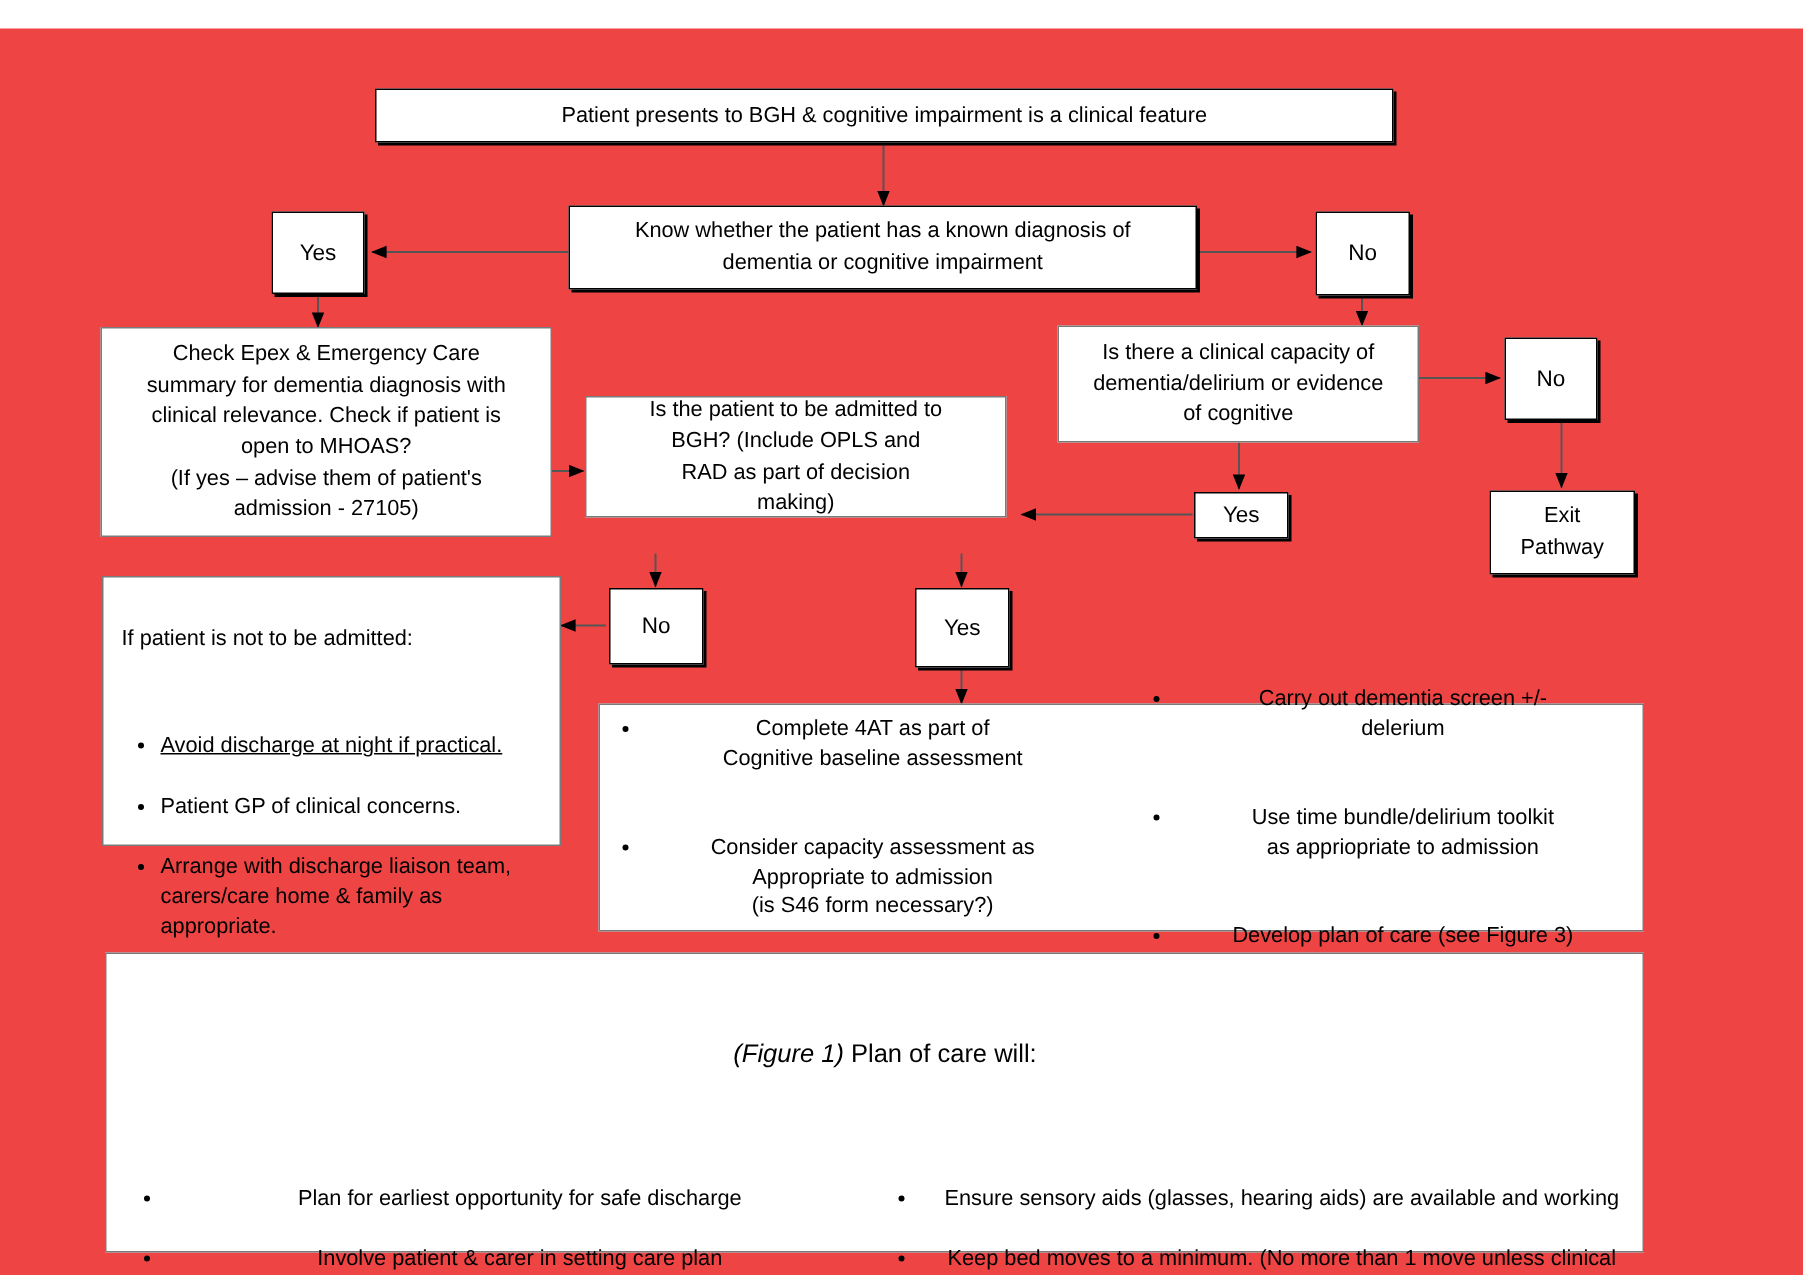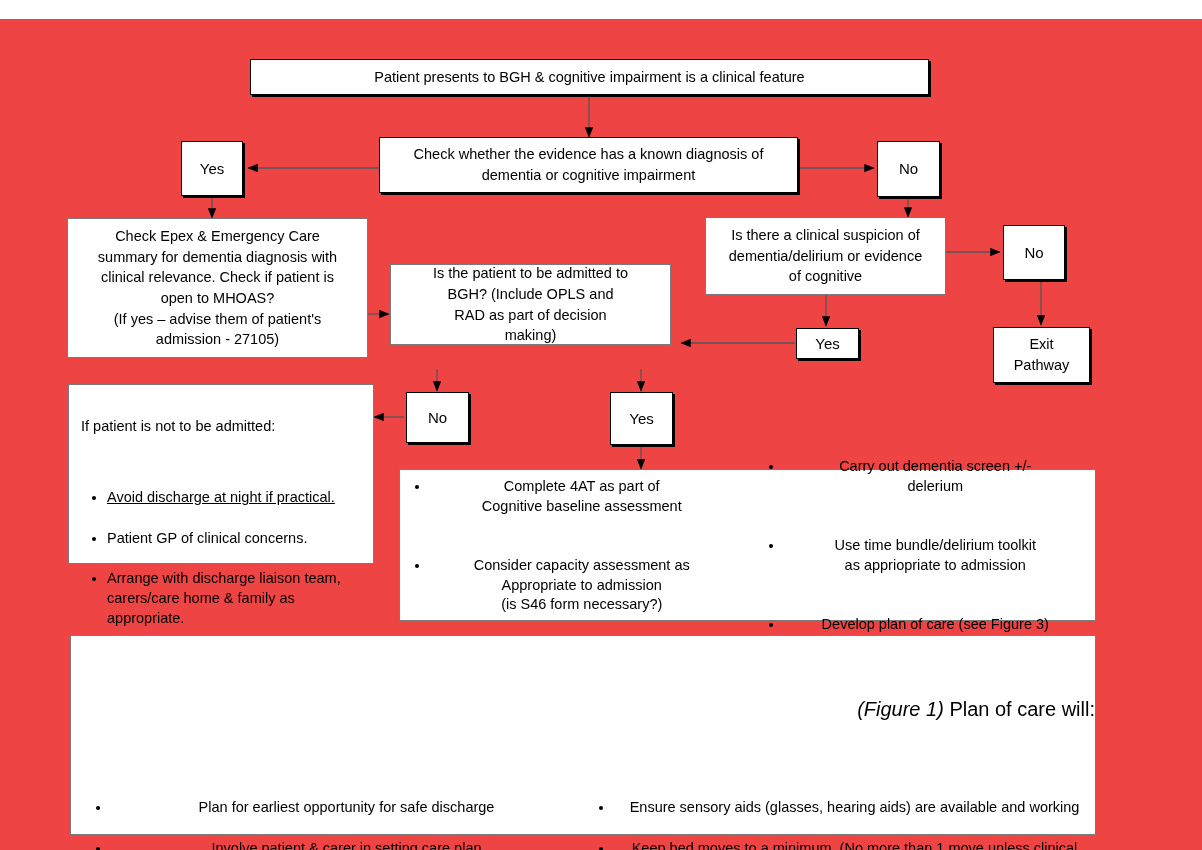--- a/index.html
+++ b/index.html
@@ -77,23 +77,22 @@
   .cols {
     position: absolute;
     box-sizing: border-box;
     display: flex;
   }
   .col {
     flex: 1;
     padding: 10px 8px 8px 4px;
   }
   .fig-head {
-    font-size: 20px;
+    font-size: 17px;
     padding: 10px 0 0 14px;
-    text-align: right;
   }
 </style>
 </head>
 <body>
 
 <div id="canvas">
 
   <svg class="wires" viewBox="0 0 1202 850">
     <defs>
       <marker id="ah" markerWidth="9" markerHeight="9" refX="7.5" refY="3.2" orient="auto" markerUnits="strokeWidth">
@@ -127,35 +126,35 @@
       <path d="M641,350 L641,372"></path>
 
       <path d="M404,398 L374,398"></path>
 
       <path d="M641,426 L641,450"></path>
     </g>
   </svg>
 
   <div class="box shadowed" style="left:250px; top:40px; width:679px; height:36px;">Patient presents to BGH &amp; cognitive impairment is a clinical feature</div>
 
-  <div class="box shadowed" style="left:379px; top:118px; width:419px; height:56px;">Check whether the evidence has a known diagnosis of
+  <div class="box shadowed" style="left:379px; top:118px; width:419px; height:56px;">Know whether the patient has a known diagnosis of
 dementia or cognitive impairment</div>
 
   <div class="box shadowed small-dec" style="left:181px; top:122px; width:62px; height:55px;">Yes</div>
 
   <div class="box shadowed small-dec" style="left:877px; top:122px; width:63px; height:56px;">No</div>
 
   <div class="box thin" style="left:67px; top:199px; width:301px; height:140px; font-size:14.5px;">Check Epex &amp; Emergency Care
 summary for dementia diagnosis with
 clinical relevance. Check if patient is
 open to MHOAS?
 (If yes – advise them of patient's
 admission - 27105)</div>
 
-  <div class="box thin" style="left:705px; top:198px; width:241px; height:78px;">Is there a clinical suspicion of
+  <div class="box thin" style="left:705px; top:198px; width:241px; height:78px;">Is there a clinical capacity of
 dementia/delirium or evidence
 of cognitive</div>
 
   <div class="box shadowed small-dec" style="left:1003px; top:206px; width:62px; height:55px;">No</div>
 
   <div class="box shadowed" style="left:993px; top:308px; width:97px; height:56px;">Exit
 Pathway</div>
 
   <div class="box shadowed small-dec" style="left:796px; top:309px; width:63px; height:31px;">Yes</div>
 

